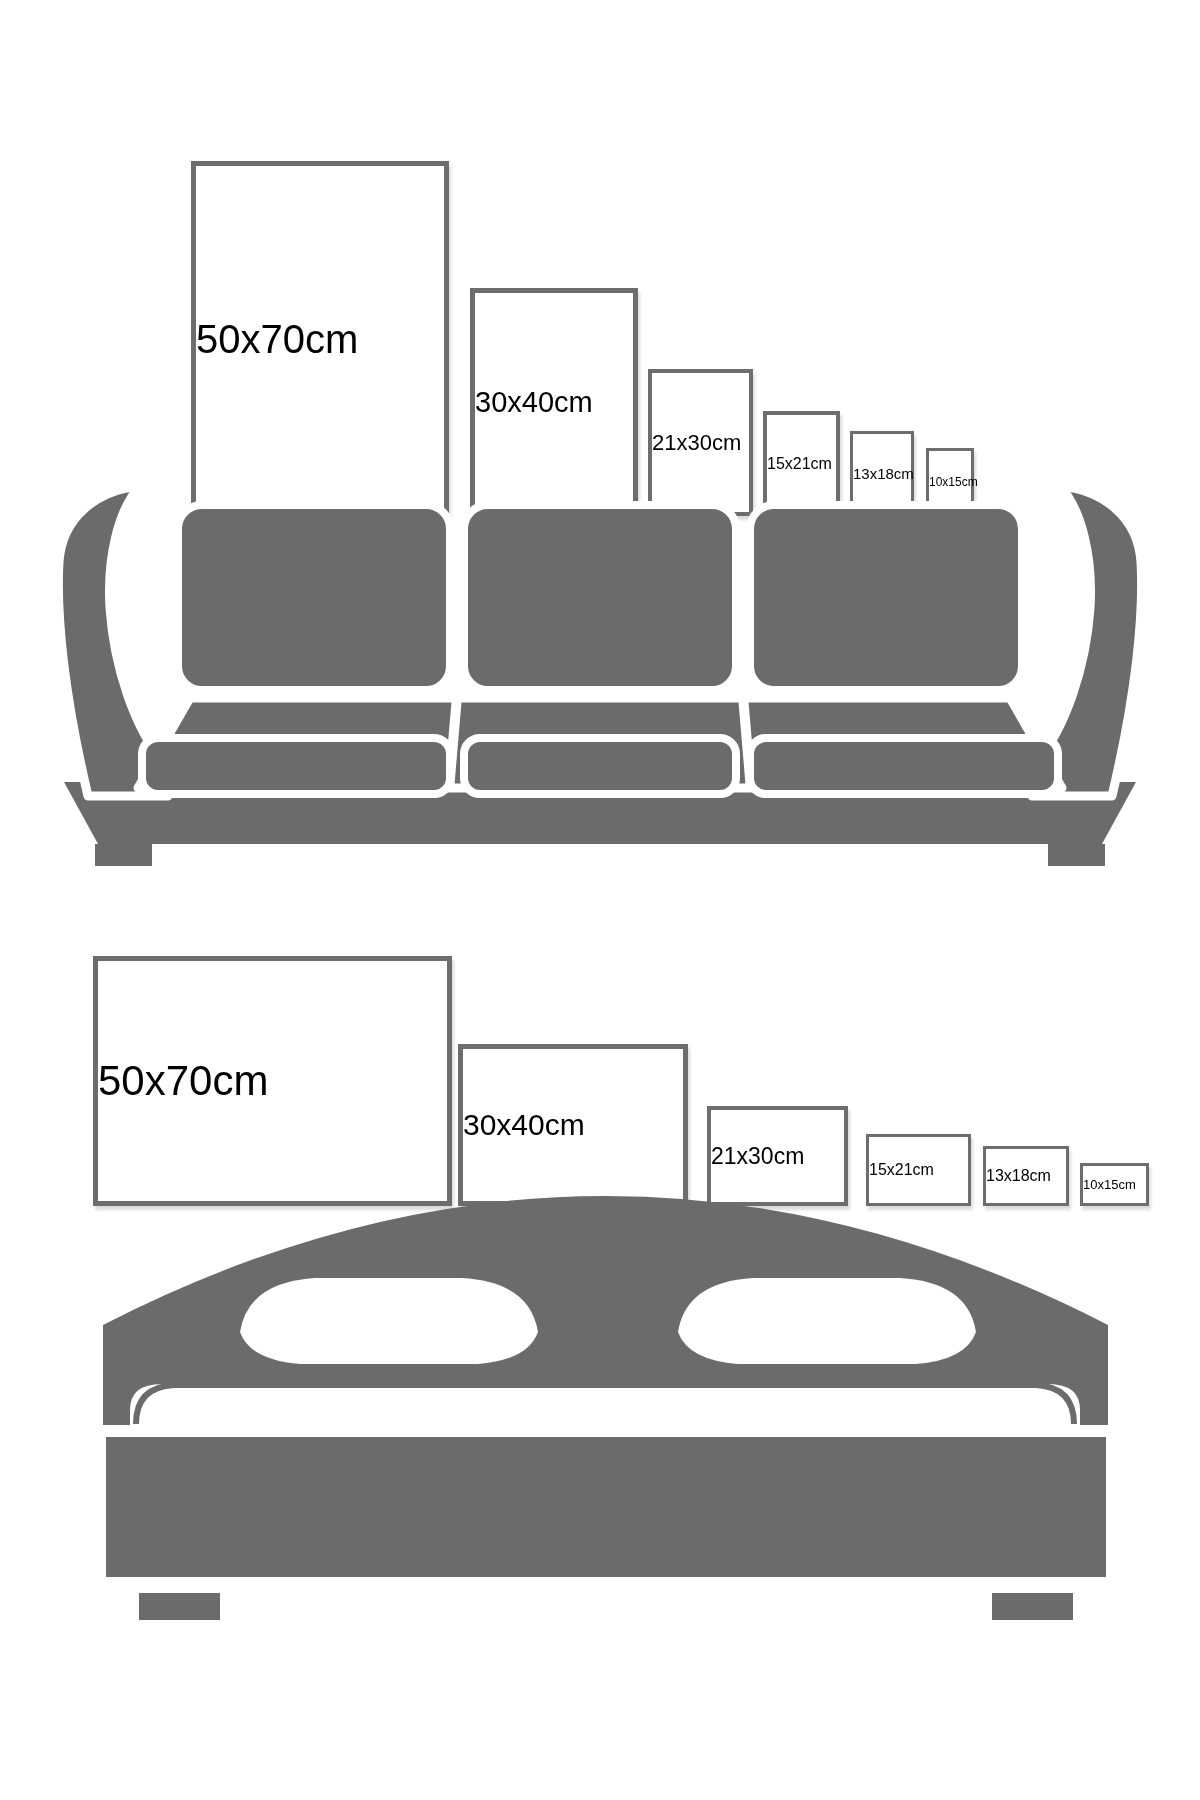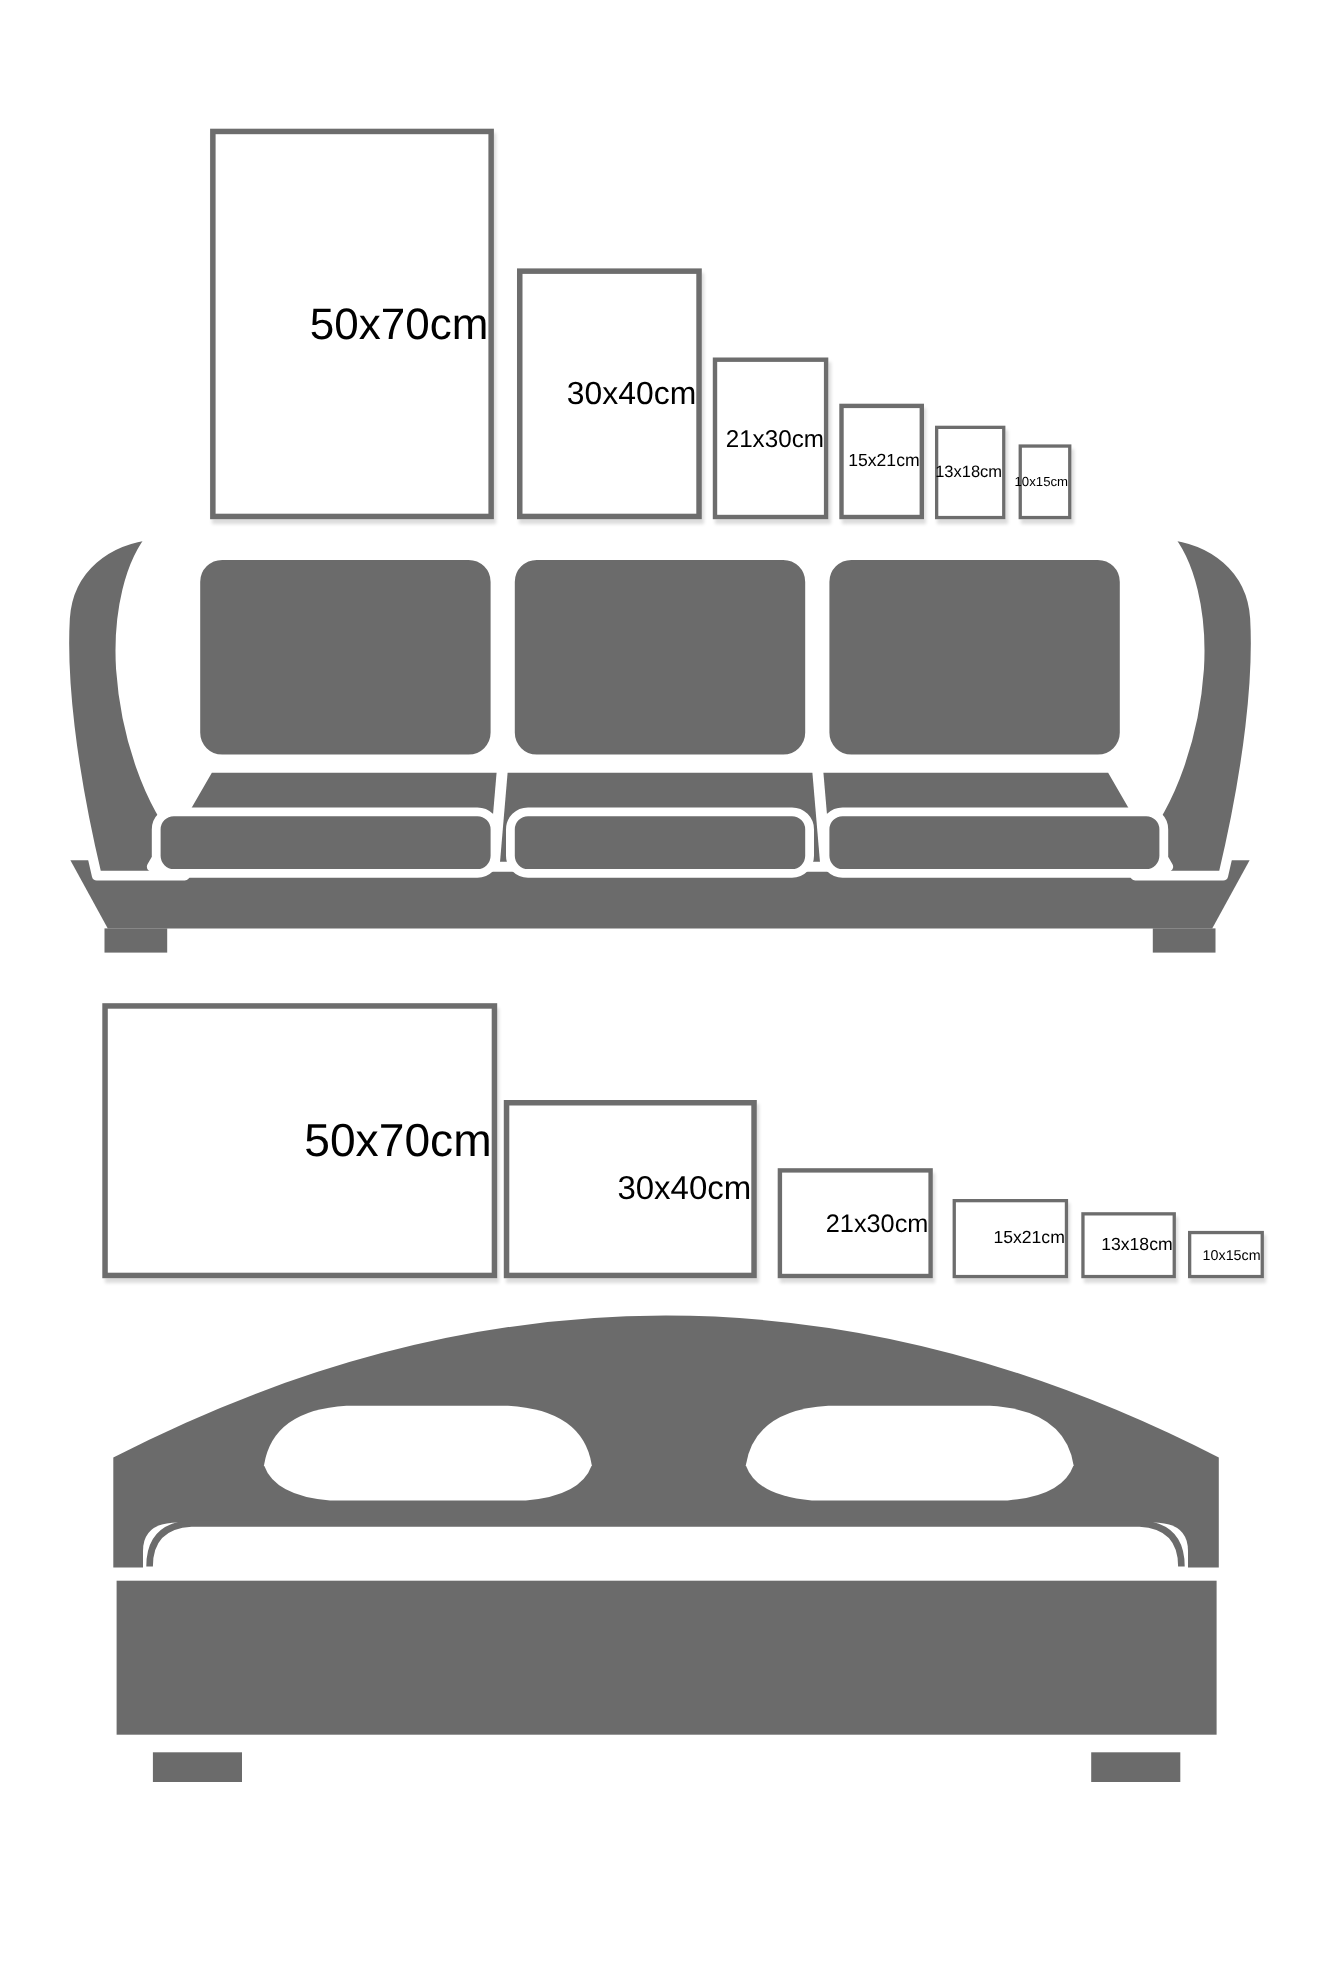--- a/index.html
+++ b/index.html
@@ -2,22 +2,23 @@
 <html><head>
 <meta charset="utf-8">
 <style>
   html,body{margin:0;padding:0;background:#ffffff;}
   .canvas{
     position:relative;width:1200px;height:1800px;background:#ffffff;
     overflow:hidden;font-family:"Liberation Sans",sans-serif;
   }
   .frame{
     position:absolute;background:#ffffff;border:4px solid #6d6d6d;
-    box-sizing:border-box;display:flex;align-items:center;justify-content:flex-end;
+    box-sizing:border-box;display:flex;align-items:center;justify-content:flex-start;
     box-shadow:2px 4px 3px rgba(0,0,0,0.14);
+    margin-top:44px;
   }
   .frame .lbl{color:#000;line-height:1;white-space:nowrap;}
   
   .ft1{left:191px;top:117px;width:258px;height:355px;border-width:5px;}
   .ft1 .lbl{font-size:40px;}
   .ft2{left:470px;top:244px;width:168px;height:228px;border-width:5px;}
   .ft2 .lbl{font-size:29px;}
   .ft3{left:648px;top:325px;width:105px;height:147px;border-width:4px;}
   .ft3 .lbl{font-size:22px;}
   .ft4{left:763px;top:367px;width:77px;height:105px;border-width:4px;}

